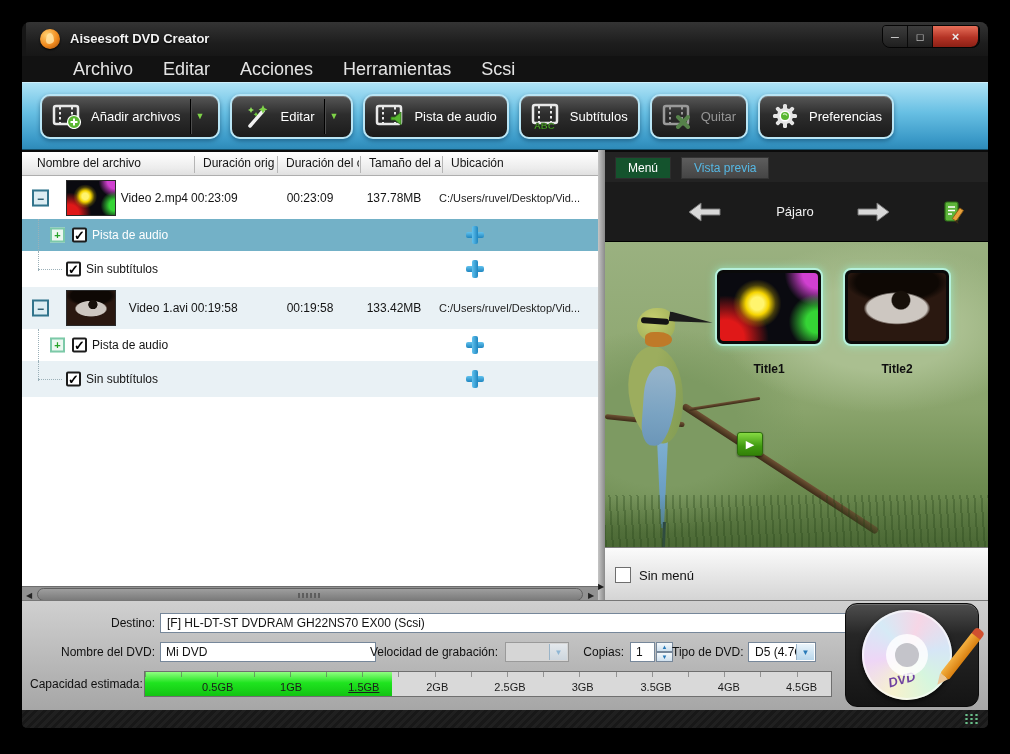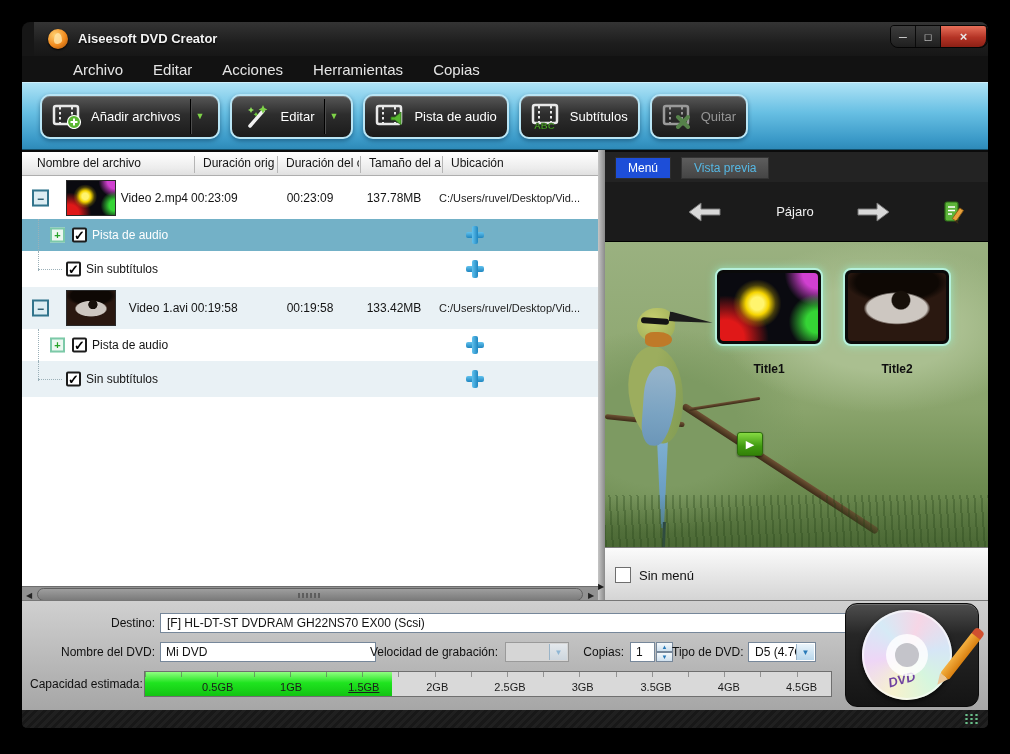--- a/index.html
+++ b/index.html
@@ -4,37 +4,37 @@
 <style>
   html,body{margin:0;padding:0;background:#000;}
   *{box-sizing:border-box;}
   .stage{position:relative;width:1010px;height:754px;background:#000;overflow:hidden;
          font-family:"Liberation Sans",sans-serif;}
   .window{position:absolute;left:22px;top:22px;width:966px;height:706px;background:#161616;
           border-radius:8px 8px 5px 5px;overflow:hidden;box-shadow:0 0 0 1px #000,0 0 14px #000;}
   .stripes{background-image:repeating-linear-gradient(90deg,rgba(255,255,255,.05) 0 2px,rgba(0,0,0,0) 2px 5px);}
 
   
-  .titlebar{position:absolute;left:12px;top:0;width:100%;height:40px;
+  .titlebar{position:absolute;left:4px;top:0;width:100%;height:40px;
             background:linear-gradient(#343434,#1d1d1d 55%,#141414);border-bottom:1px solid #000;}
   .logo{position:absolute;left:14px;top:7px;width:20px;height:20px;border-radius:50%;
         background:radial-gradient(circle at 35% 30%,#ffd070,#f08a1e 55%,#9c4a08);box-shadow:0 1px 2px #000;}
   .logo::after{content:"";position:absolute;left:6px;top:4px;width:8px;height:11px;
         background:rgba(255,230,170,.8);border-radius:50% 50% 55% 45%/65% 65% 35% 35%;}
   .wtitle{position:absolute;left:44px;top:9px;font-size:13px;font-weight:bold;color:#f2f2f2;text-shadow:0 1px 2px #000;}
   .winctrls{position:absolute;right:12px;top:3px;height:23px;display:flex;background:#161616;
             border:1px solid #050505;border-radius:4px 4px 8px 8px;overflow:hidden;box-shadow:inset 0 1px 0 #444;}
   .wbtn{width:25px;height:100%;display:flex;align-items:center;justify-content:center;color:#e8e8e8;
         font-size:11px;font-weight:bold;background:linear-gradient(#3c3c3c,#1f1f1f);border-right:1px solid #0a0a0a;cursor:default;}
   .wbtn.close{width:46px;background:linear-gradient(#e8705a,#b43325 55%,#8c2015);border-radius:0 3px 8px 0;font-size:13px;}
 
   
   .menubar{position:absolute;left:0;top:34px;width:100%;height:26px;background:#121212;
            display:flex;align-items:center;padding-left:36px;}
-  .menu-item{color:#e4e4e4;font-size:15px;padding:4px 15px;}
+  .menu-item{color:#e4e4e4;font-size:18px;padding:4px 15px;}
 
   
   .toolbar{position:absolute;left:0;top:60px;width:100%;height:68px;
            background:linear-gradient(#aee3f6,#67bfe3 45%,#3b9ac8 85%,#2e8ab8);
            border-top:1px solid #cdeffb;border-bottom:1px solid #14506b;
            display:flex;align-items:center;padding-left:18px;gap:10px;}
   .tbtn{height:45px;background:linear-gradient(#575757,#2d2d2d 45%,#1b1b1b);
         border:2px solid #b9e5f5;border-radius:10px;display:flex;align-items:center;
         color:#fff;font-size:13px;padding:0 10px;
         box-shadow:0 2px 4px rgba(0,40,70,.45),inset 0 1px 0 rgba(255,255,255,.22);}
@@ -92,21 +92,21 @@
           background:linear-gradient(#9e9e9e,#7b7b7b);}
   .sthumb::after{content:"";position:absolute;left:calc(50% - 12px);top:4px;width:24px;height:5px;
           background:repeating-linear-gradient(90deg,#5e5e5e 0 2px,transparent 2px 4px);}
   .splitter{position:absolute;left:576px;top:128px;width:7px;height:450px;background:linear-gradient(90deg,#c6c6c6,#8a8a8a);}
   .splitter .sparrow{position:absolute;left:0;top:432px;font-size:8px;color:#1a1a1a;}
 
   
   .rightpanel{position:absolute;left:583px;top:128px;width:383px;height:450px;background:#191919;border-top:2px solid #0b0b0b;}
   .tabbar{position:absolute;left:0;top:0;width:100%;height:30px;background:#232323;}
   .tab{position:absolute;top:5px;height:22px;padding:0 12px;font-size:12px;display:flex;align-items:center;}
-  .tab.active{left:10px;background:#1d4ed8;color:#fff;border:1px solid #2d2d2d;}
+  .tab.active{left:10px;background:#14532d;color:#fff;border:1px solid #2d2d2d;}
   .tab.inactive{left:76px;background:linear-gradient(#5d5d5d,#454545);color:#56b8e4;border:1px solid #333;}
   .navbar{position:absolute;left:0;top:30px;width:100%;height:60px;background:#1b1b1b;border-bottom:1px solid #000;}
   .navtitle{position:absolute;left:140px;top:22px;width:100px;text-align:center;color:#f0f0f0;font-size:13px;}
   .navarrow{position:absolute;top:20px;width:34px;height:20px;}
   .editicon{position:absolute;left:338px;top:18px;width:22px;height:24px;}
 
   .menuimg{position:absolute;left:0;top:90px;width:383px;height:305px;overflow:hidden;
       background:
       radial-gradient(ellipse 60% 40% at 72% 28%,#aabf90 0 35%,transparent 70%),
       radial-gradient(ellipse 50% 45% at 15% 62%,#7d9a62 0 40%,transparent 75%),
@@ -206,21 +206,21 @@
             <span>×</span>
           </div>
     </div>
   </div>
 
   <div class="menubar stripes">
     <span class="menu-item">Archivo</span>
     <span class="menu-item">Editar</span>
     <span class="menu-item">Acciones</span>
     <span class="menu-item">Herramientas</span>
-    <span class="menu-item">Copias</span>
+    <span class="menu-item">Scsi</span>
   </div>
 
   <div class="toolbar">
     <div class="tbtn">
       <svg class="ficon" viewBox="0 0 30 26">
         <rect x="2" y="3" width="24" height="18" rx="2" fill="none" stroke="#e8e8e8" stroke-width="2.5"></rect>
         <line x1="8" y1="4" x2="8" y2="20" stroke="#e8e8e8" stroke-width="2" stroke-dasharray="2.5 2.5"></line>
         <line x1="20" y1="4" x2="20" y2="20" stroke="#e8e8e8" stroke-width="2" stroke-dasharray="2.5 2.5"></line>
         <circle cx="22" cy="19" r="6.5" fill="#59b631" stroke="#fff" stroke-width="1.2"></circle>
         <path d="M18.5 19h7M22 15.5v7" stroke="#fff" stroke-width="2"></path>
@@ -259,20 +259,35 @@
       <span class="lbl">Subtítulos</span>
     </div>
     <div class="tbtn disabled">
       <svg class="ficon" viewBox="0 0 30 26">
         <rect x="2" y="3" width="24" height="18" rx="2" fill="none" stroke="#9a9a9a" stroke-width="2.5"></rect>
         <line x1="8" y1="4" x2="8" y2="20" stroke="#9a9a9a" stroke-width="2" stroke-dasharray="2.5 2.5"></line>
         <line x1="20" y1="4" x2="20" y2="20" stroke="#9a9a9a" stroke-width="2" stroke-dasharray="2.5 2.5"></line>
         <path d="M16 14 L26 24 M26 14 L16 24" stroke="#55824a" stroke-width="4" stroke-linecap="round"></path>
       </svg>
       <span class="lbl">Quitar</span>
+    </div>
+    <div class="tbtn">
+      <svg class="ficon" viewBox="0 0 30 26">
+        <g fill="#e4e4e4">
+          <rect x="13" y="1" width="4" height="24" rx="1.5"></rect>
+          <rect x="13" y="1" width="4" height="24" rx="1.5" transform="rotate(45 15 13)"></rect>
+          <rect x="13" y="1" width="4" height="24" rx="1.5" transform="rotate(90 15 13)"></rect>
+          <rect x="13" y="1" width="4" height="24" rx="1.5" transform="rotate(135 15 13)"></rect>
+          <circle cx="15" cy="13" r="8"></circle>
+        </g>
+        <circle cx="15" cy="13" r="5.5" fill="#fff"></circle>
+        <circle cx="15" cy="13" r="4" fill="#59b631"></circle>
+        <path d="M13 11.5 a3 3 0 0 1 4 1" stroke="#d6f3c4" stroke-width="1.2" fill="none"></path>
+      </svg>
+      <span class="lbl">Preferencias</span>
     </div>
   </div>
 
   <div class="filelist">
     <div class="flheader">
       <div class="hc first" style="left:0;width:164px;">Nombre del archivo</div>
       <div class="hc" style="left:165px;width:82px;">Duración orig</div>
       <div class="hc" style="left:248px;width:82px;">Duración del c</div>
       <div class="hc" style="left:331px;width:81px;">Tamaño del ar</div>
       <div class="hc" style="left:413px;width:160px;">Ubicación</div>

